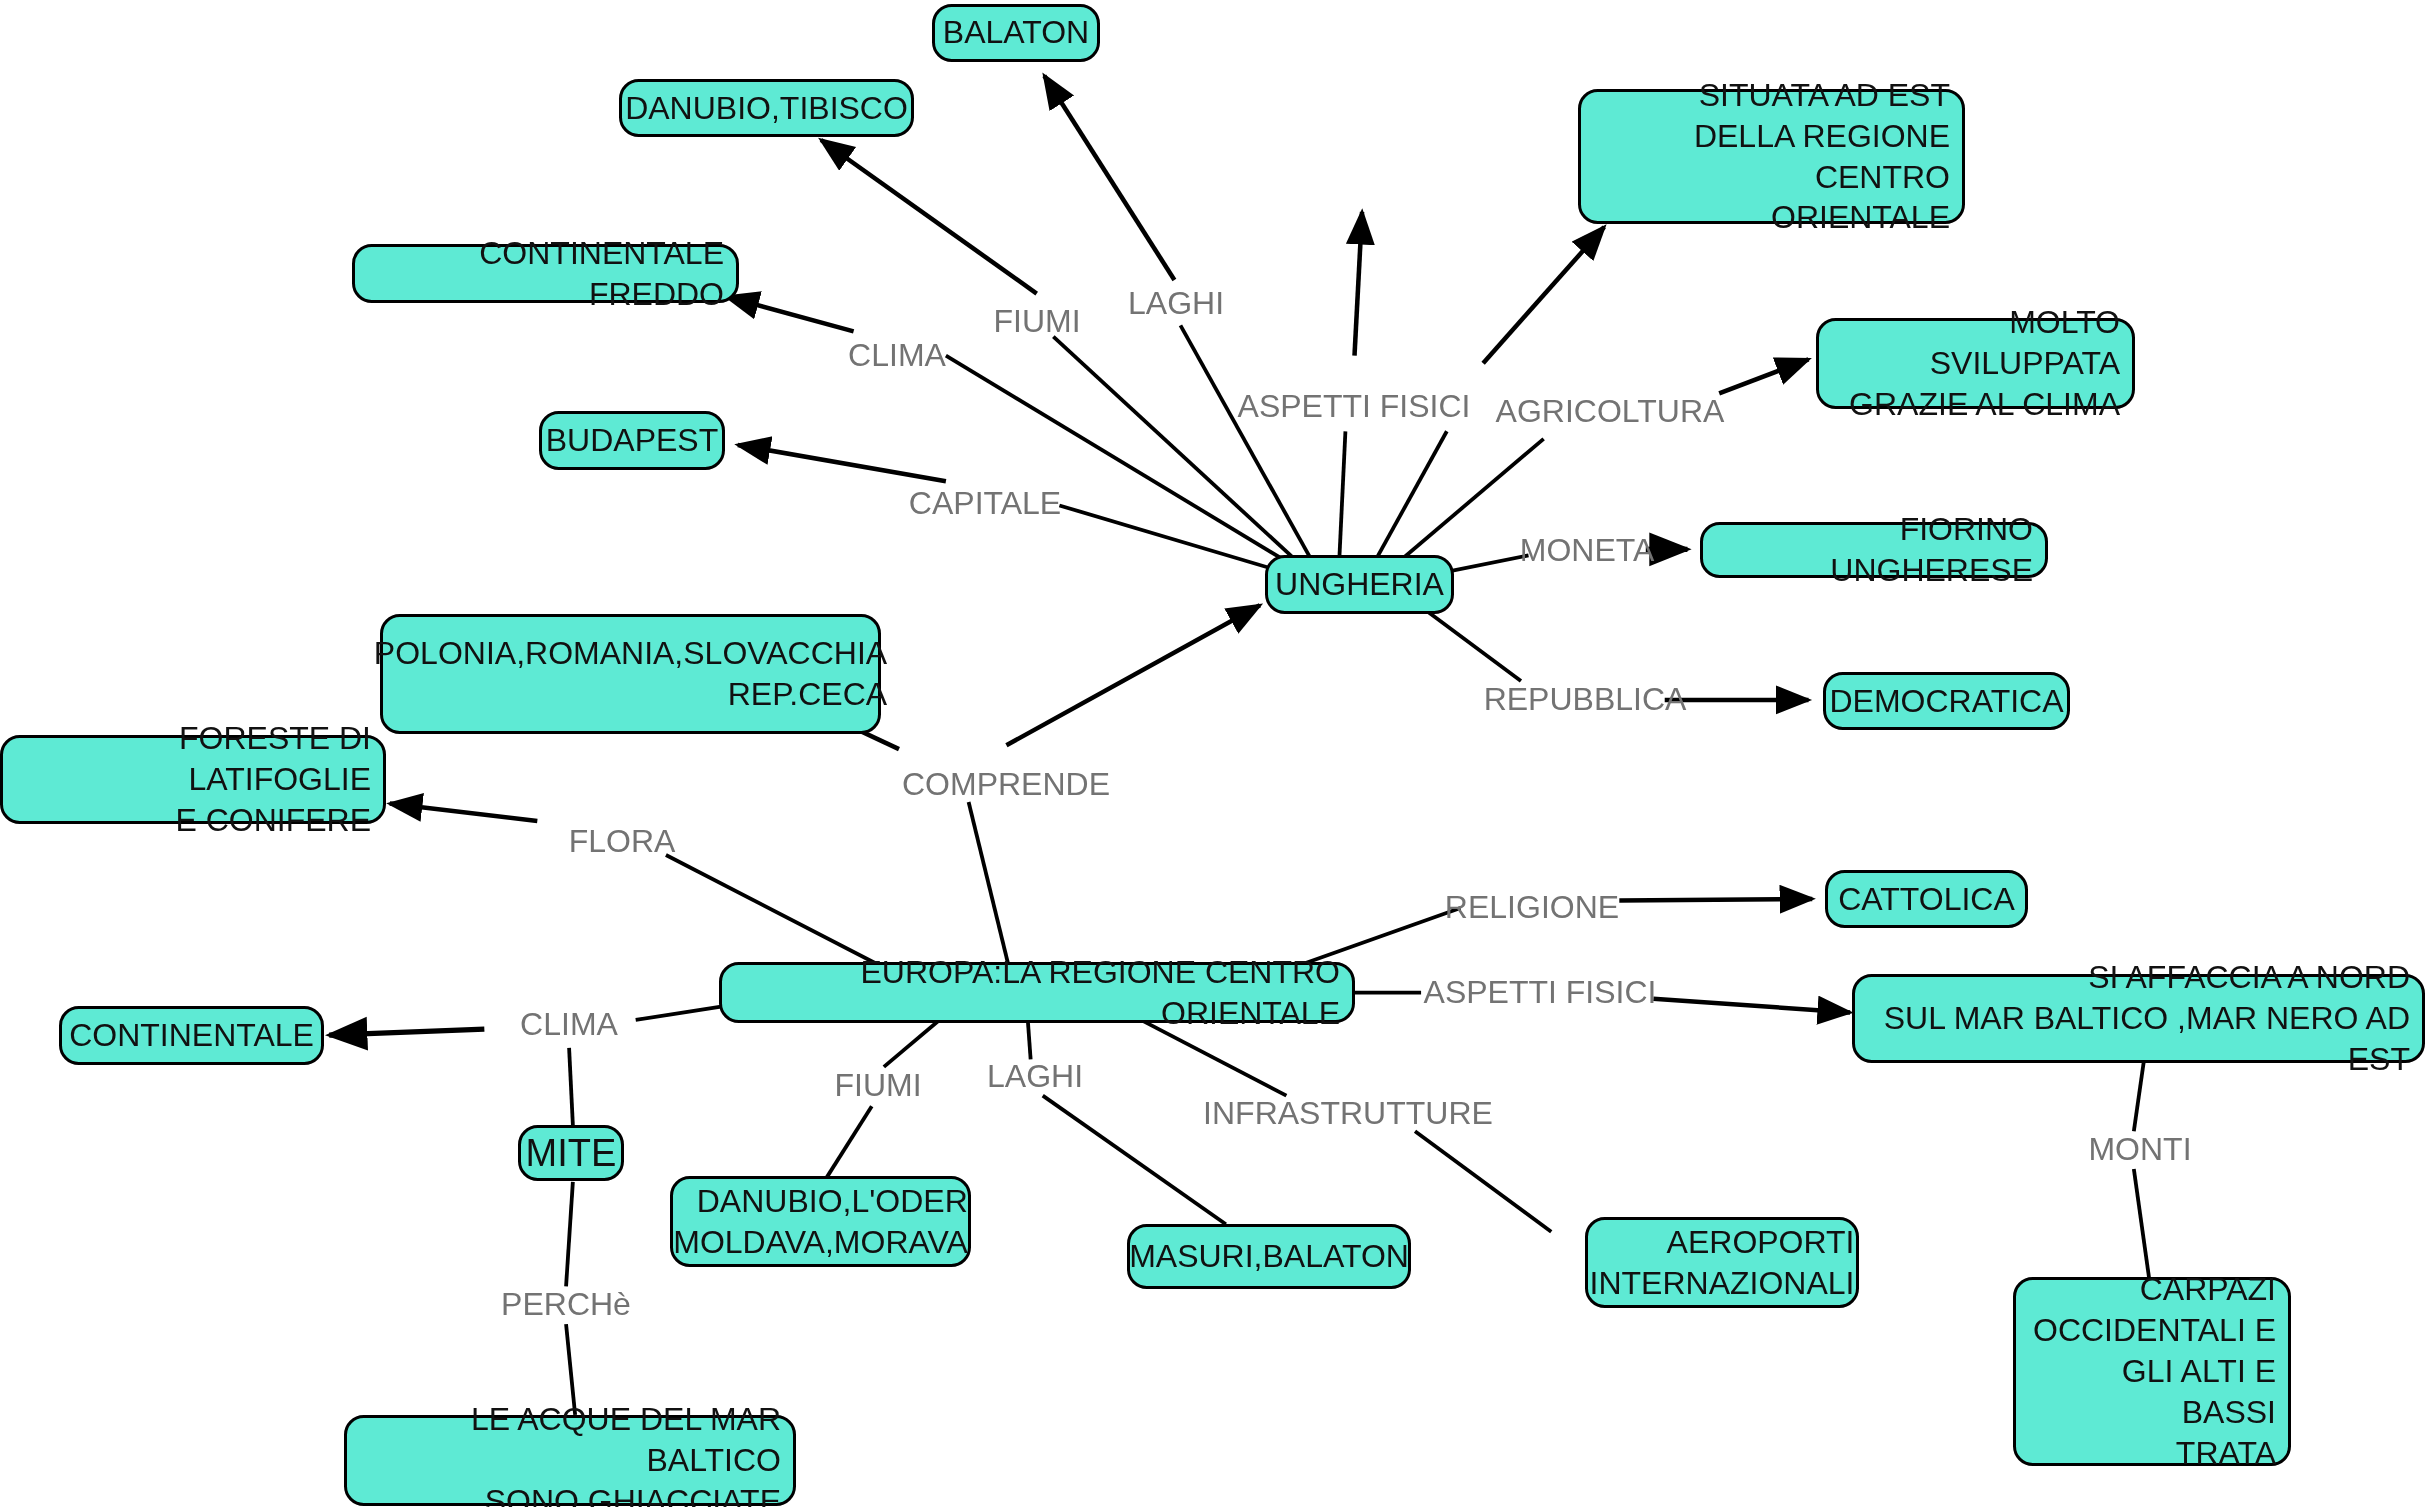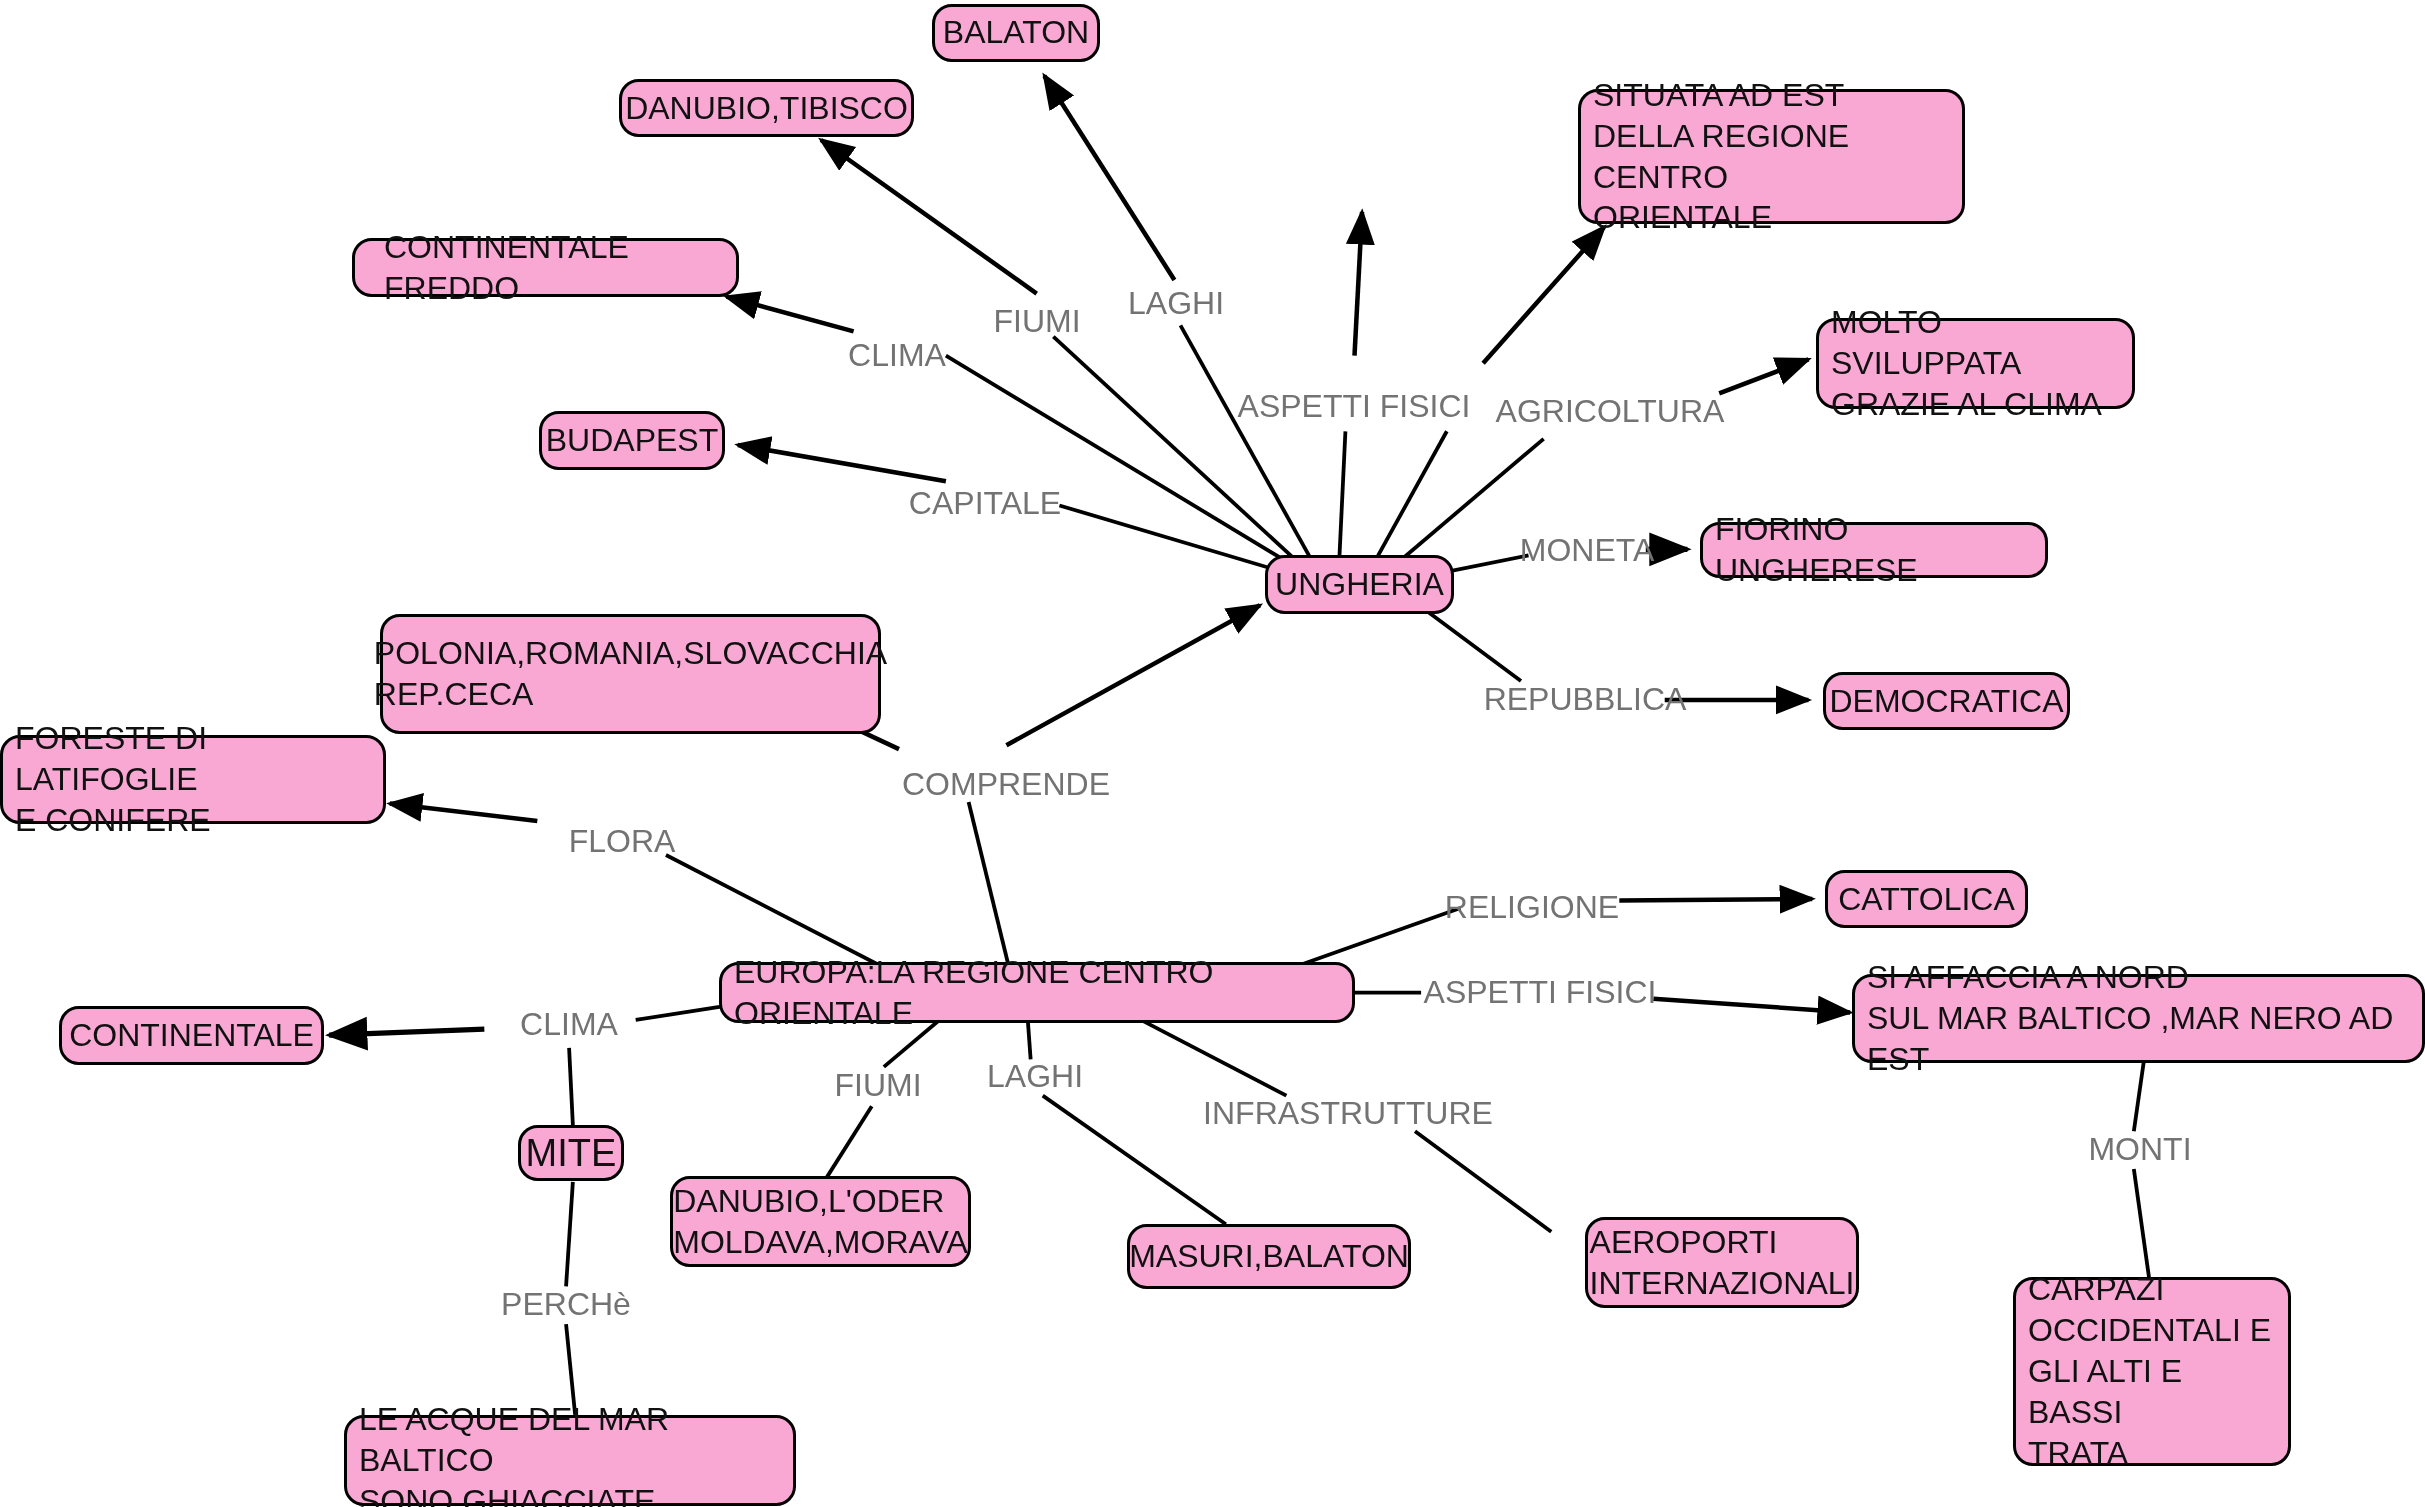--- a/index.html
+++ b/index.html
@@ -20,27 +20,27 @@
     position: absolute;
     left: 0;
     top: 0;
     width: 2426px;
     height: 1508px;
     pointer-events: none;
   }
   .node {
     position: absolute;
     box-sizing: border-box;
-    background: #f9a8d4;
+    background: #5eead4;
     border: 3.8px solid #000000;
     border-radius: 19.7px;
     display: flex;
     align-items: center;
     justify-content: center;
-    text-align: left;
+    text-align: right;
     color: #111111;
     font-family: "Liberation Sans", sans-serif;
     font-size: 32px;
     line-height: 1.28;
     letter-spacing: 0px;
     white-space: pre-line;
     padding: 3px 12px;
   }
   .node.small { font-size: 38px; }
   .linklabel {
@@ -171,21 +171,21 @@
 
   <div class="node" style="left:932px; top:3.8px; width:168px; height:58px;">BALATON</div>
 
   <div class="node" style="left:619px; top:79px; width:295px; height:58px;">DANUBIO,TIBISCO</div>
 
 
   <div class="node" style="left:1578px; top:89px; width:387px; height:135px;">SITUATA AD EST
 DELLA REGIONE CENTRO
 ORIENTALE</div>
 
-  <div class="node" style="left:352px; top:238px; width:387px; height:59px;padding-left:29px;">CONTINENTALE FREDDO</div>
+  <div class="node" style="left:352px; top:244px; width:387px; height:59px;padding-left:29px;">CONTINENTALE FREDDO</div>
 
   <div class="node" style="left:1816px; top:318px; width:319px; height:91px;">MOLTO SVILUPPATA
 GRAZIE AL CLIMA</div>
 
   <div class="node" style="left:539px; top:411px; width:186px; height:59px;">BUDAPEST</div>
 
   <div class="node" style="left:1265px; top:555px; width:189px; height:59px;">UNGHERIA</div>
 
   <div class="node" style="left:1700px; top:522px; width:348px; height:56px;">FIORINO UNGHERESE</div>
 

